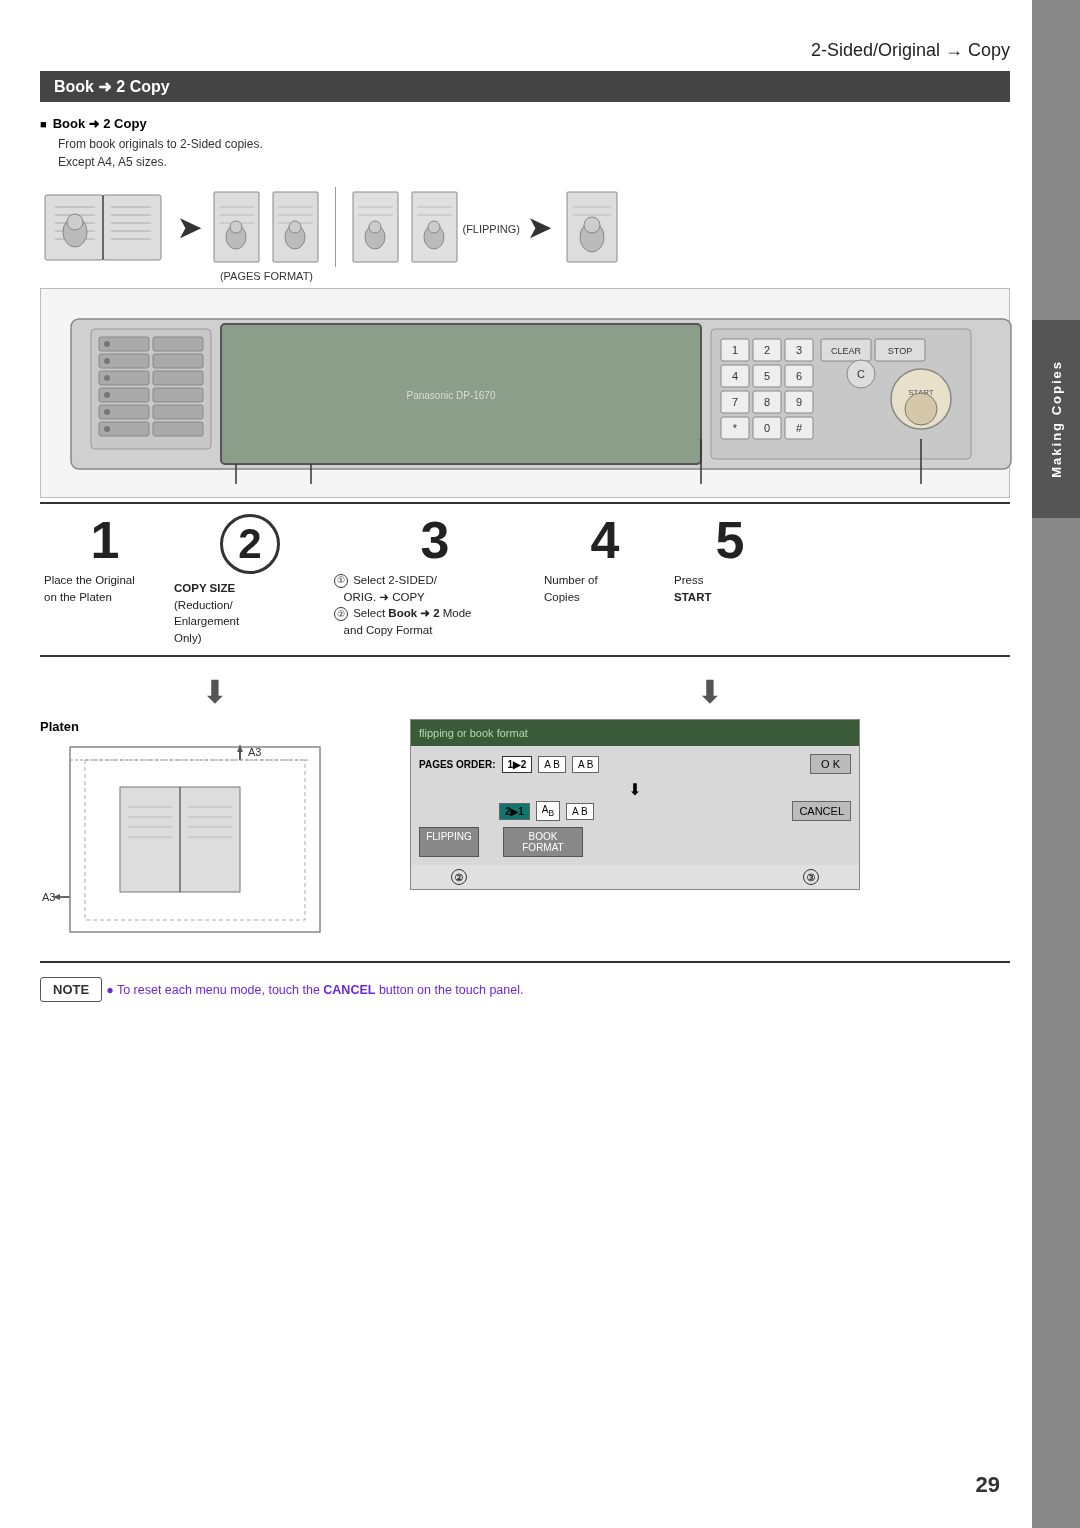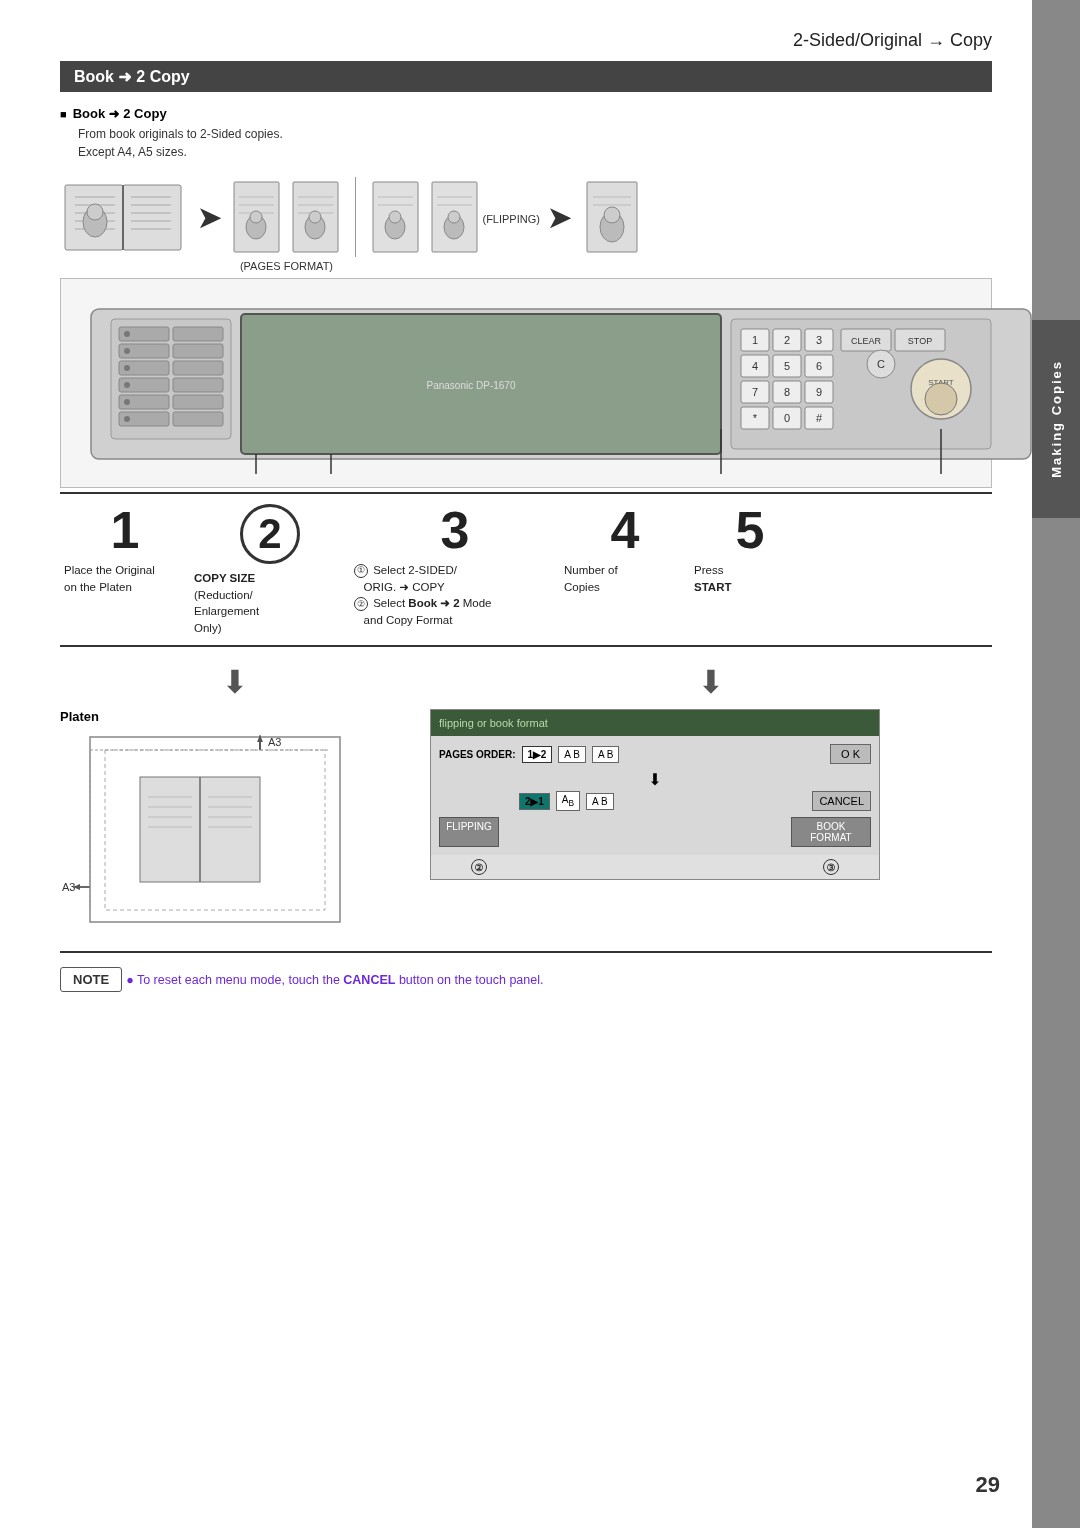--- a/index.html
+++ b/index.html
@@ -24,23 +24,22 @@
       display: flex;
       flex-direction: column;
       align-items: center;
     }
 
     
     .main {
       position: absolute;
       left: 0;
       top: 0;
-      right: 48px;
-      padding: 30px 40px 20px 40px;
-      margin-left: 20px;
+      right: 30px;
+      padding: 40px 40px 20px 40px;
     }
 
     
     .page-header {
       text-align: right;
       font-size: 18px;
       font-weight: normal;
       margin-bottom: 10px;
       color: #222;
     }
@@ -546,21 +545,21 @@
             <div style="border:1px solid #666; background:#0f766e; padding:2px 5px; font-size:10px; font-weight:bold; margin-left:80px;">2▶1</div>
 
             <div style="border:1px solid #666; background:#fff; padding:2px 5px; font-size:10px; position:relative;">
               A<sub>B</sub>
             </div>
             <div style="border:1px solid #666; background:#fff; padding:2px 5px; font-size:10px;">A B</div>
 
             <div style="border:1px solid #666; background:#bbb; padding:3px 6px; font-size:11px; margin-left:auto;">CANCEL</div>
           </div>
 
-          <div style="display:flex; gap:8px; margin-top:4px;justify-content:space-between;">
+          <div style="display:flex; gap:24px; margin-top:4px;">
             <div style="background:#888; border:1px solid #555; padding:3px 6px; font-size:10px; color:#fff; width:60px; text-align:center;">
               <span>FLIPPING</span>
             </div>
             <div style="background:#888; border:1px solid #555; padding:3px 6px; font-size:10px; color:#fff; width:80px; text-align:center;">
               <span>BOOK FORMAT</span>
             </div>
           </div>
         </div>
 
         <div style="display:flex; justify-content:space-between; padding:4px 40px;">

